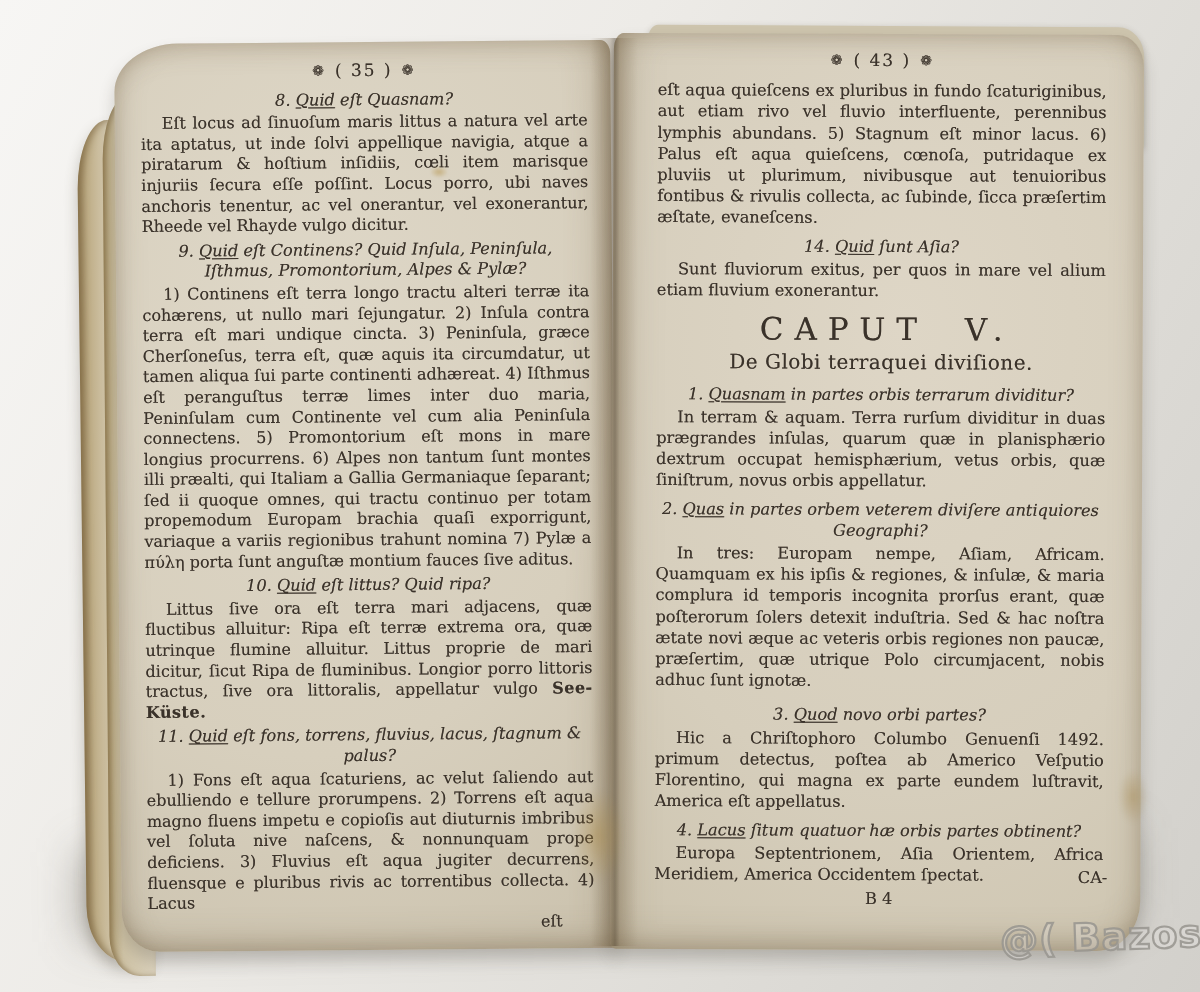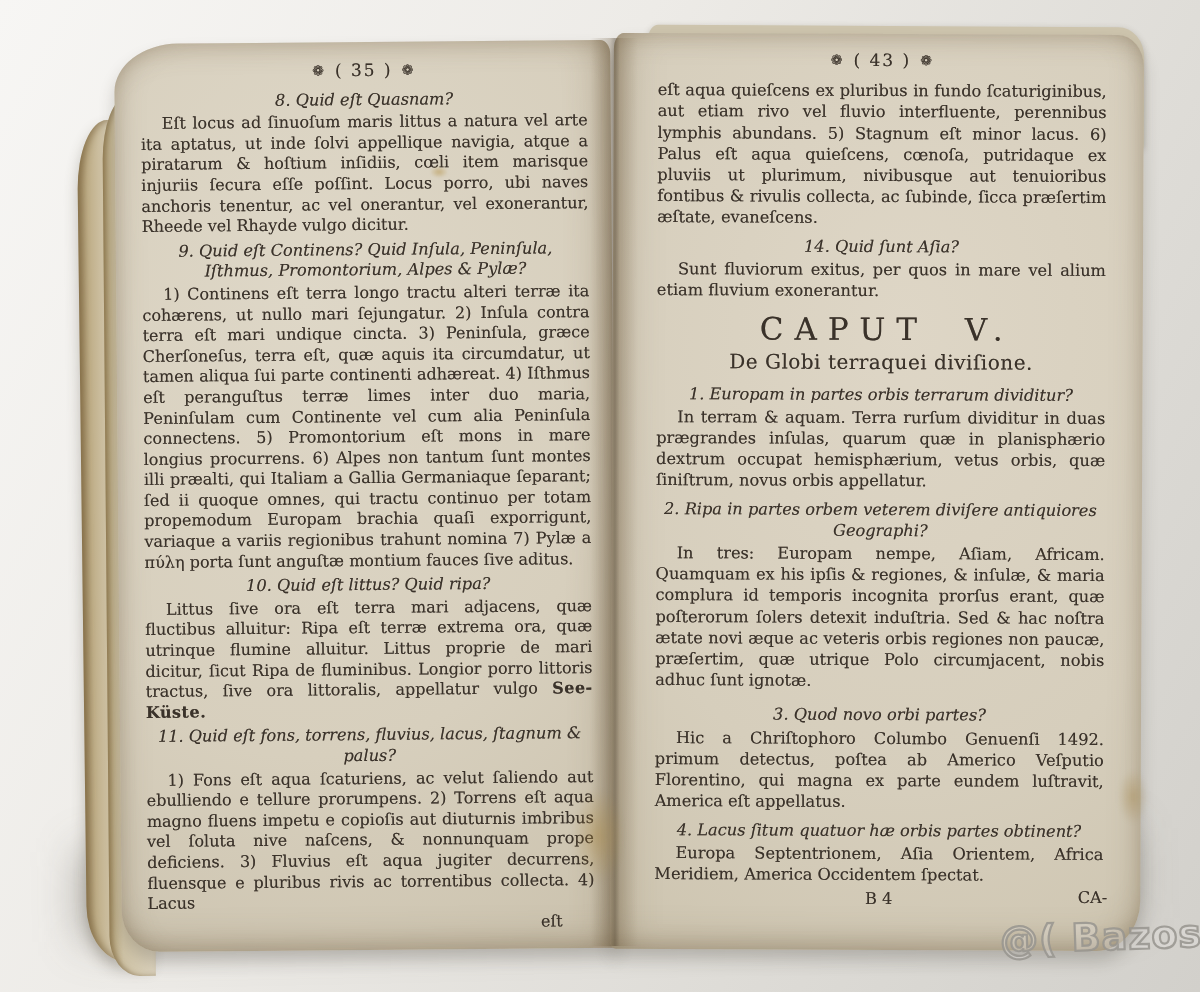--- a/index.html
+++ b/index.html
@@ -77,31 +77,31 @@
   
   .txt{position:absolute;color:#3a322a;text-align:justify;
        text-shadow:0 0 .6px rgba(58,50,42,.55);}
   .txt-left{left:26px;top:18px;width:447px;font-size:16px;line-height:20.6px;}
   .txt-right{left:44px;top:16px;width:449px;font-size:16.2px;line-height:21.2px;}
 
   .pg-header{text-align:center;letter-spacing:2px;margin:0 0 8px;font-size:17px;}
   .orn{font-family:"DejaVu Sans",sans-serif;font-size:14px;margin:0 9px;position:relative;top:-1px;}
   .q{font-style:italic;font-weight:normal;text-align:center;font-size:16.2px;margin:4px 0 2px;line-height:20.6px;}
   .txt-right .q{line-height:21.2px;}
-  .q .u{text-underline-offset:2px;}
+  .q .u{text-decoration:underline;text-underline-offset:2px;}
   .bd{margin:0;}
   .ind{text-indent:21px;}
   .frak{font-weight:700;letter-spacing:.5px;}
   .catch-left{text-align:right;padding-right:32px;margin:0;}
   .chapter{font-weight:normal;text-align:center;font-size:31px;letter-spacing:11px;word-spacing:16px;margin:18px 0 12px;text-indent:11px;}
   .chapter-sub{font-weight:normal;text-align:center;font-size:20px;letter-spacing:.5px;margin:0 0 10px;}
   .mt{margin-top:13px;}
   .mts{margin-top:7px;}
   .sigline{position:relative;text-align:center;margin-top:3px;}
-  .catch-ca{position:absolute;right:-4px;top:-22px;margin-top:20px;}
+  .catch-ca{position:absolute;right:-4px;top:-22px;}
 
   .watermark{
     position:absolute;left:1000px;top:914px;z-index:10;
     font-family:"DejaVu Sans",sans-serif;font-weight:700;font-size:38px;letter-spacing:1px;
     color:rgba(225,224,220,.35);-webkit-text-stroke:2.2px rgba(150,148,142,.85);
     transform:rotate(-2deg);white-space:nowrap;
   }
 </style>
 </head>
 <body>
@@ -155,27 +155,27 @@
       <h3 class="q mts">
         <span>14.</span>
         <span class="u">Quid</span>
         <span>ſunt Aſia?</span>
       </h3>
       <p class="bd ind">Sunt fluviorum exitus, per quos in mare vel alium etiam fluvium exonerantur.</p>
       <h2 class="chapter">CAPUT V.</h2>
       <h3 class="chapter-sub">De Globi terraquei diviſione.</h3>
       <h3 class="q">
         <span>1.</span>
-        <span class="u">Europam</span>
+        <span class="u">Quasnam</span>
         <span>in partes orbis terrarum dividitur?</span>
       </h3>
       <p class="bd ind">In terram &amp; aquam. Terra rurſum dividitur in duas prægrandes inſulas, quarum quæ in planisphærio dextrum occupat hemisphærium, vetus orbis, quæ ſiniſtrum, novus orbis appellatur.</p>
       <h3 class="q mts">
         <span>2.</span>
-        <span class="u">Ripa</span>
+        <span class="u">Quas</span>
         <span>in partes orbem veterem diviſere antiquiores Geographi?</span>
       </h3>
       <p class="bd ind">In tres: Europam nempe, Aſiam, Africam. Quamquam ex his ipſis &amp; regiones, &amp; inſulæ, &amp; maria complura id temporis incognita prorſus erant, quæ poſterorum ſolers detexit induſtria. Sed &amp; hac noſtra ætate novi æque ac veteris orbis regiones non paucæ, præſertim, quæ utrique Polo circumjacent, nobis adhuc ſunt ignotæ.</p>
       <h3 class="q mt">
         <span>3.</span>
         <span class="u">Quod</span>
         <span>novo orbi partes?</span>
       </h3>
       <p class="bd ind">Hic a Chriſtophoro Columbo Genuenſi 1492. primum detectus, poſtea ab Americo Veſputio Florentino, qui magna ex parte eundem luſtravit, America eſt appellatus.</p>
       <h3 class="q mts">

